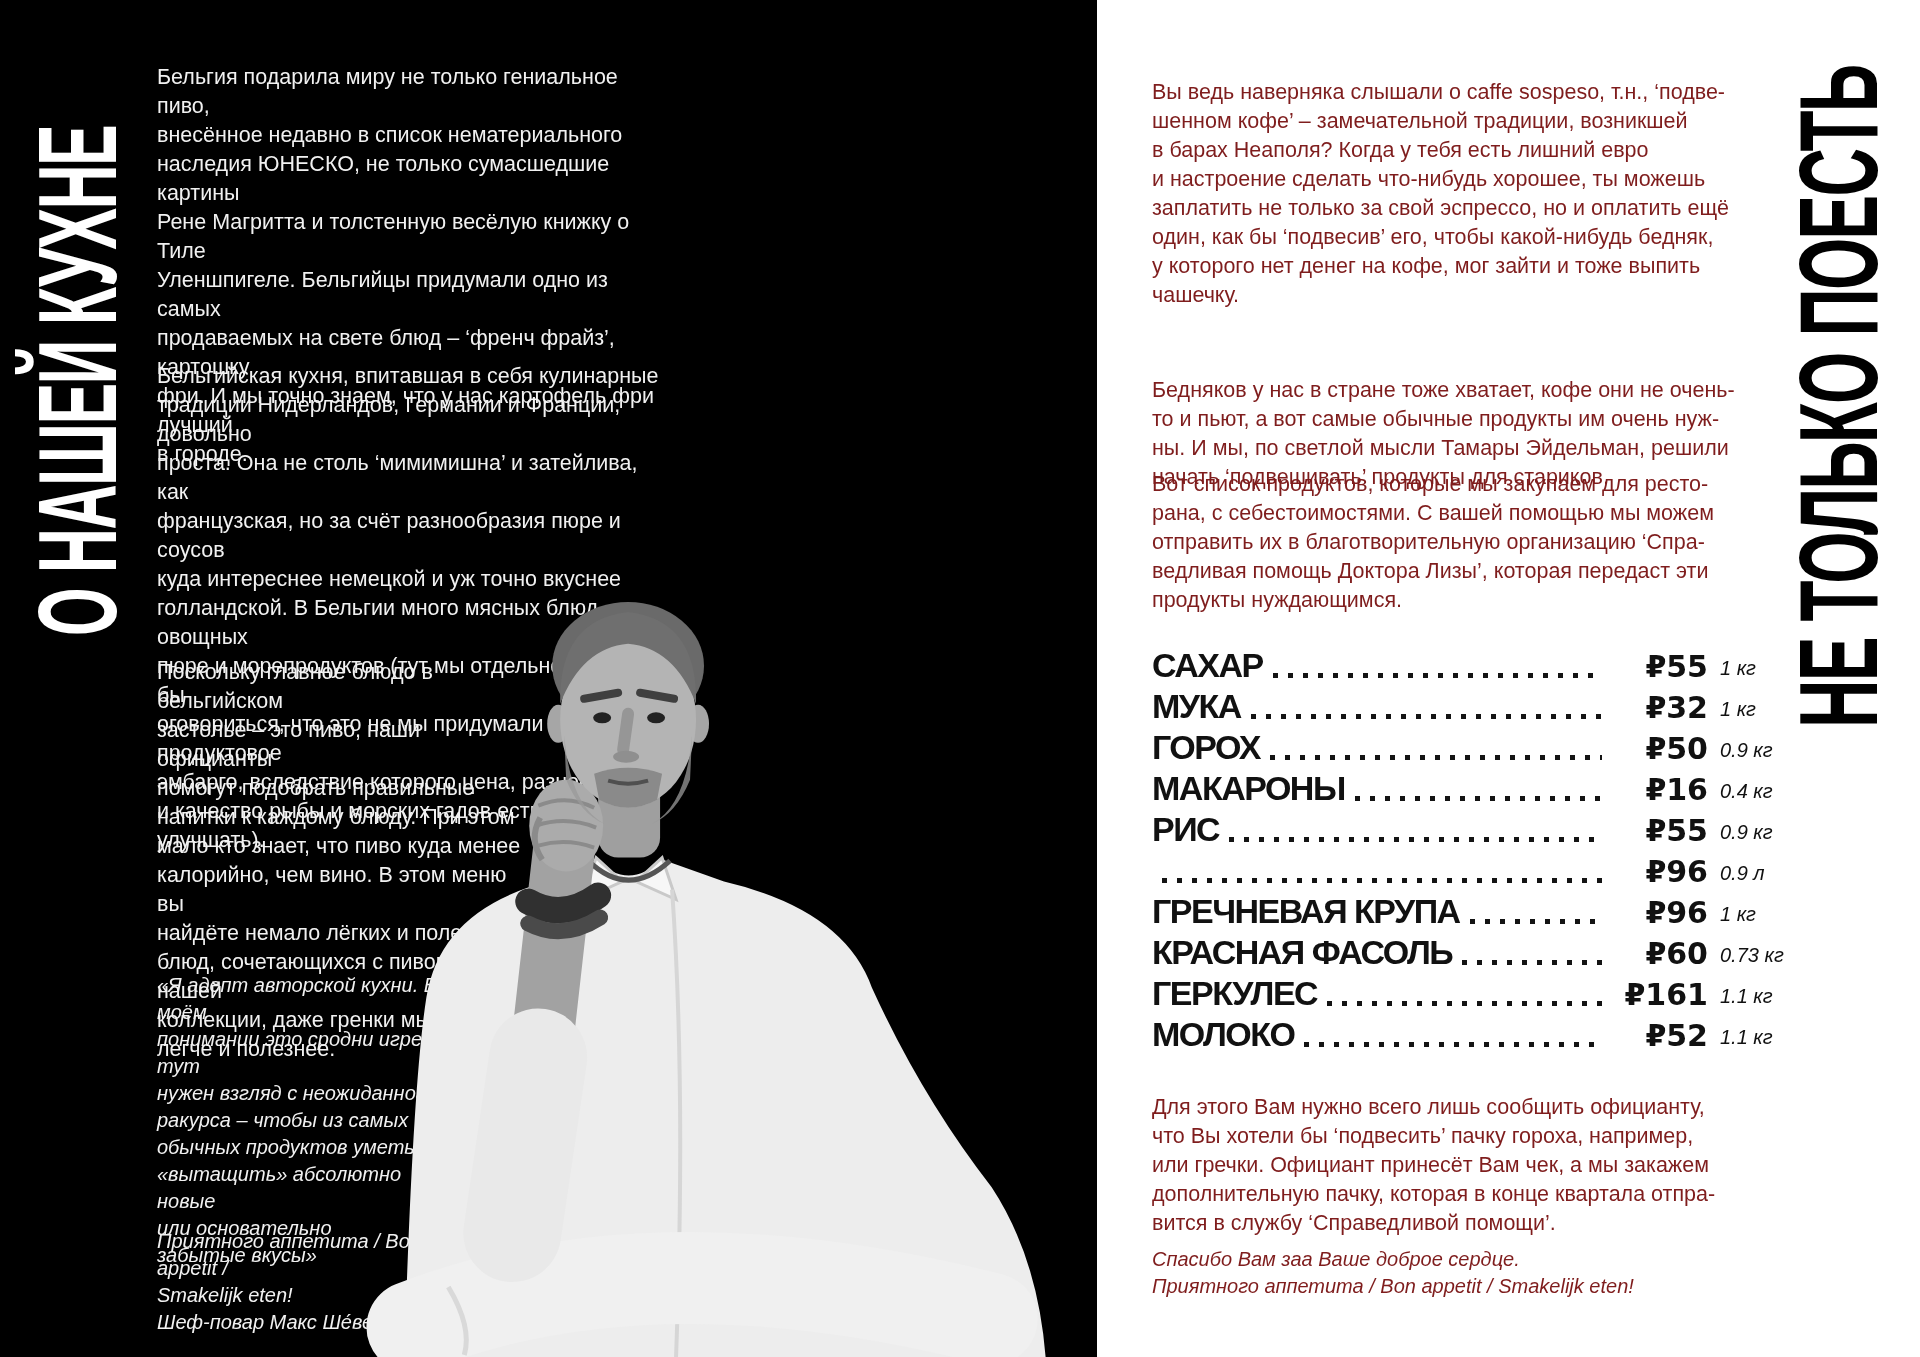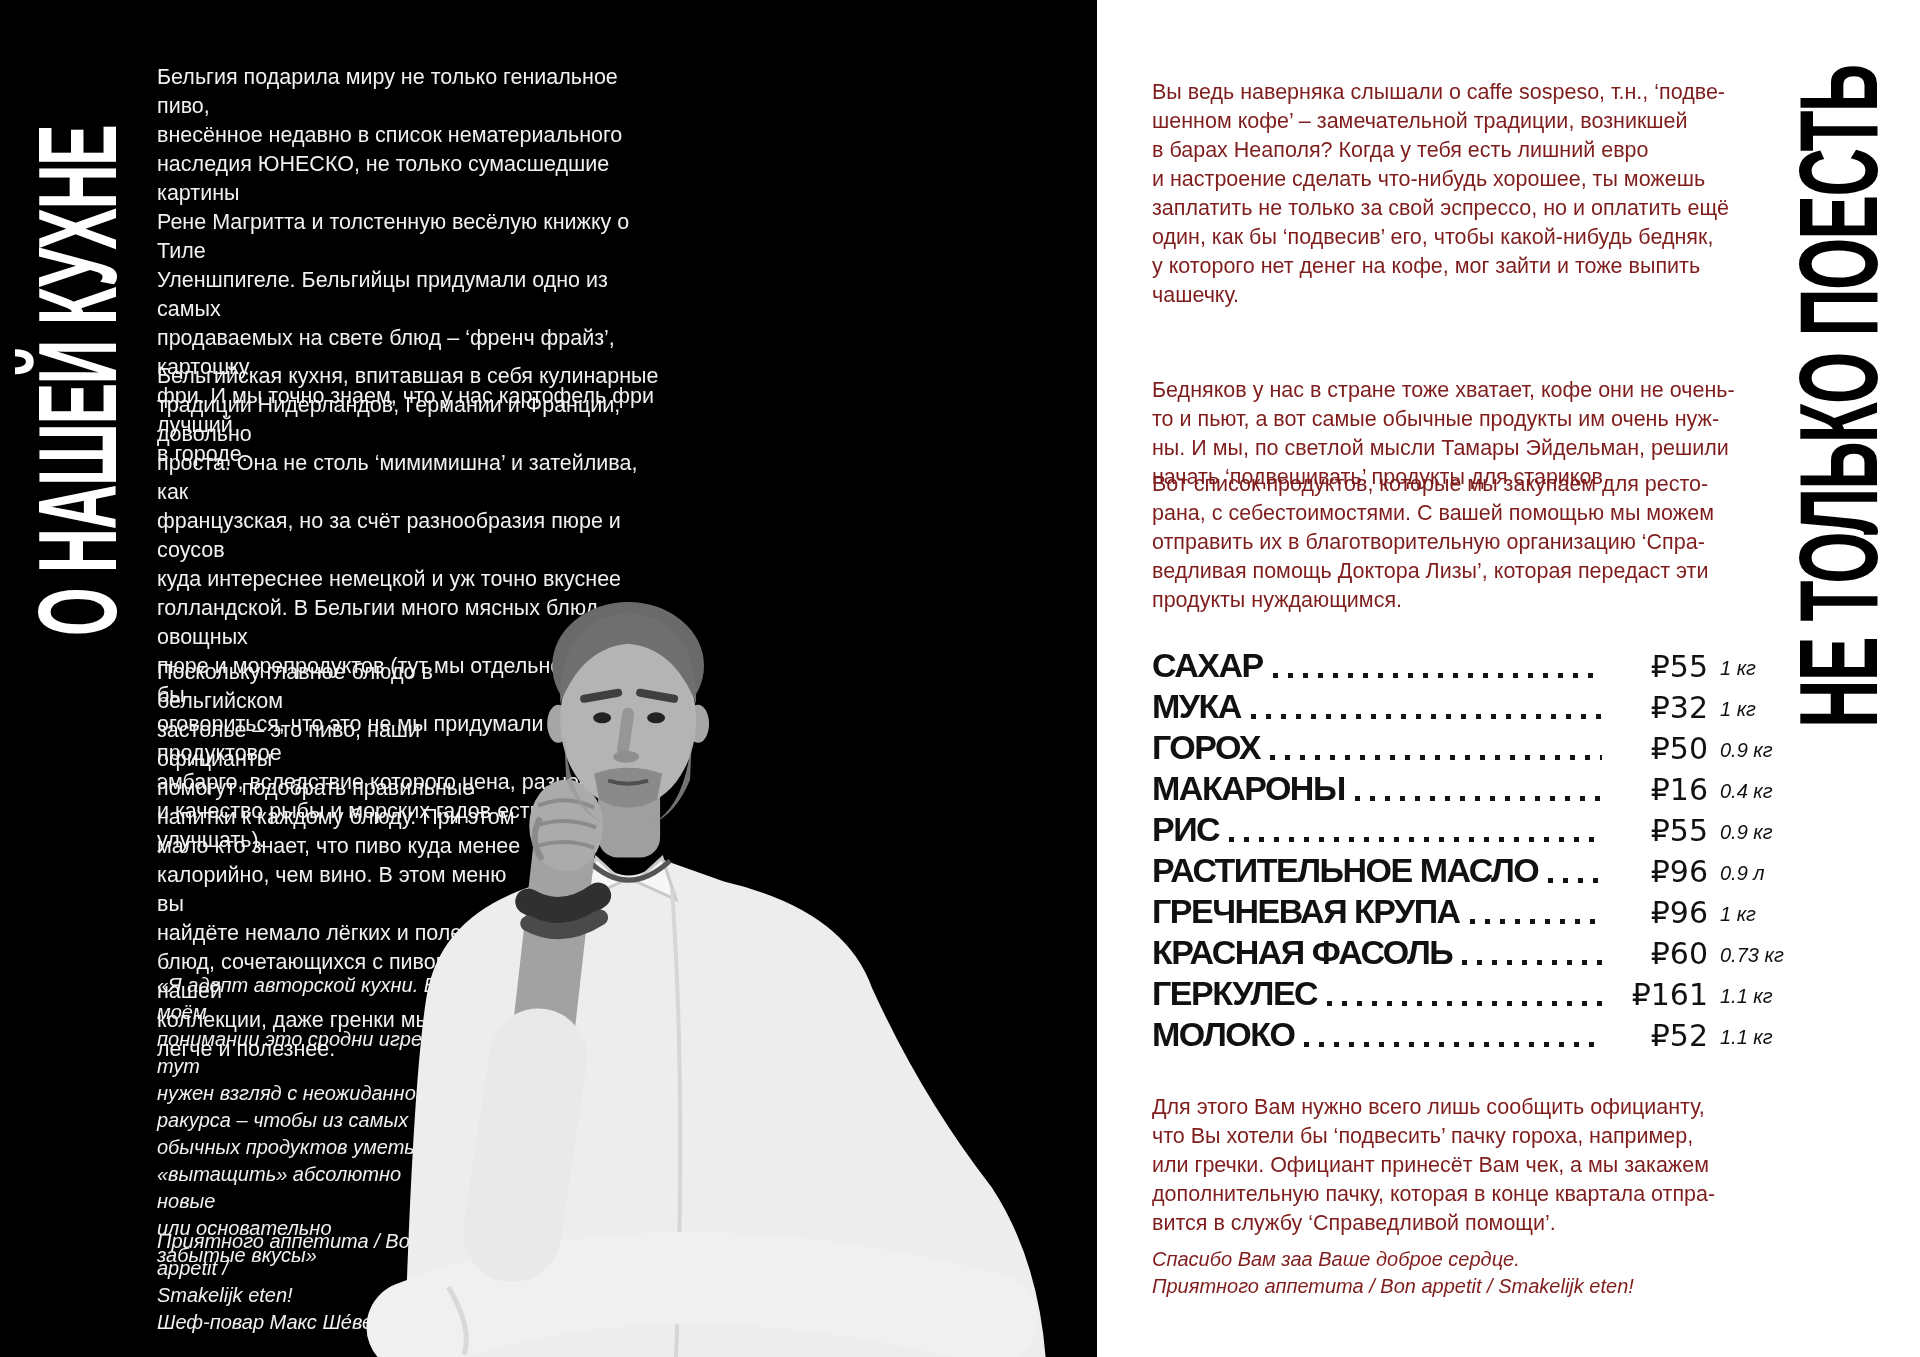--- a/index.html
+++ b/index.html
@@ -39,21 +39,21 @@
   .price-row{display:flex;align-items:flex-end;height:41px;color:#111;}
   .pname{
     font-weight:700;font-size:34px;letter-spacing:-1.5px;white-space:nowrap;
     line-height:1;padding-bottom:4px;
   }
   .leader{
     flex:1;height:5px;margin:0 10px 8px 10px;
     background-image:repeating-linear-gradient(to right,#141414 0 5px,transparent 5px 15px);
   }
   .pprice{
-    width:96px;text-align:right;font-weight:400;font-size:30px;line-height:1;
+    width:96px;text-align:right;font-weight:700;font-size:30px;line-height:1;
     padding-bottom:4px;font-family:"DejaVu Sans",sans-serif;white-space:nowrap;
   }
   .pweight{
     width:104px;margin-left:12px;font-style:italic;font-size:20px;line-height:1;
     padding-bottom:8px;white-space:nowrap;
   }
 
   
   .chef{position:absolute;left:352px;top:528px;width:745px;height:829px;}
 </style>
@@ -209,21 +209,20 @@
         <span class="pprice">₽16</span>
         <span class="pweight">0.4 кг</span>
       </div>
       <div class="price-row">
         <span class="pname">РИС</span>
         <span class="leader"></span>
         <span class="pprice">₽55</span>
         <span class="pweight">0.9 кг</span>
       </div>
       <div class="price-row">
-        <span class="pname">РАСТИТЕЛЬНОЕ МАСЛО</span>
         <span class="leader"></span>
         <span class="pprice">₽96</span>
         <span class="pweight">0.9 л</span>
       </div>
       <div class="price-row">
         <span class="pname">ГРЕЧНЕВАЯ КРУПА</span>
         <span class="leader"></span>
         <span class="pprice">₽96</span>
         <span class="pweight">1 кг</span>
       </div>

